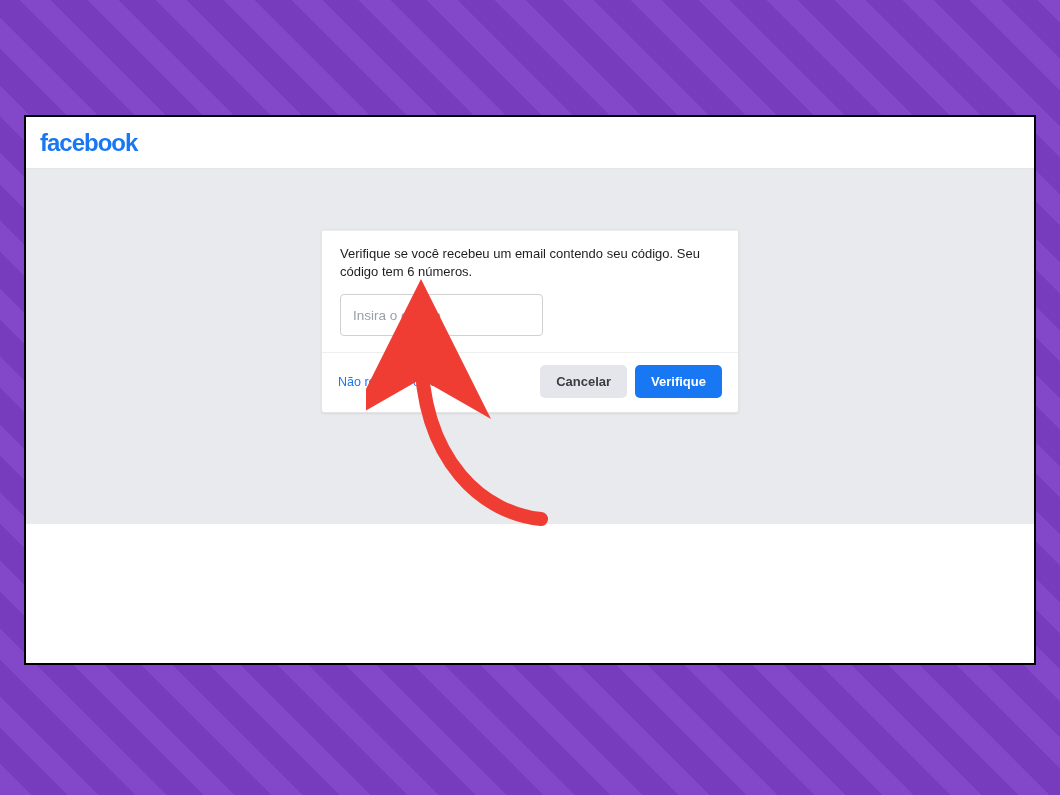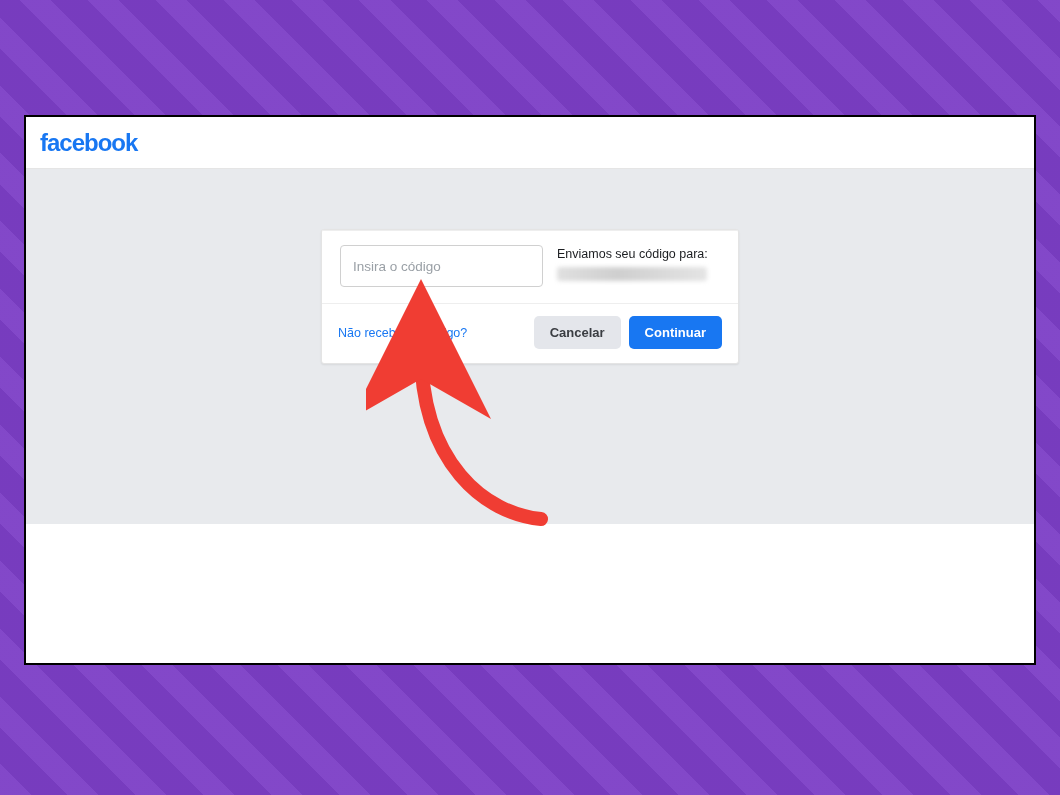--- a/index.html
+++ b/index.html
@@ -193,35 +193,32 @@
   <div class="fb-header">
     <span class="fb-logo">facebook</span>
   </div>
 
   <div class="content-band">
 
     <div class="modal">
 
 
       <div class="modal-body">
+        <div class="modal-desc">Verifique se você recebeu um email contendo seu código. Seu código tem 6 números.</div>
 
         <div class="code-row">
           <input class="code-input" type="text" placeholder="Insira o código" style="">
-          <div class="sent-to">
-            <span>Enviamos seu código para:</span>
-            <div class="blurred-email"></div>
-          </div>
         </div>
       </div>
 
       <div class="modal-footer">
         <a href="#" class="help-link">Não recebeu o código?</a>
         <div class="btn-group">
           <button class="btn btn-secondary">Cancelar</button>
-          <button class="btn btn-primary">Continuar</button>
+          <button class="btn btn-primary">Verifique</button>
         </div>
       </div>
 
     </div>
 
     <svg class="arrow-overlay" viewBox="0 0 220 270">
       <defs>
         <marker id="ah" viewBox="0 0 14 14" refX="7" refY="7" markerWidth="10" markerHeight="10" orient="auto-start-reverse">
           <path d="M 0 0 L 14 7 L 0 14 L 4 7 Z" fill="#f03d33"></path>
         </marker>

